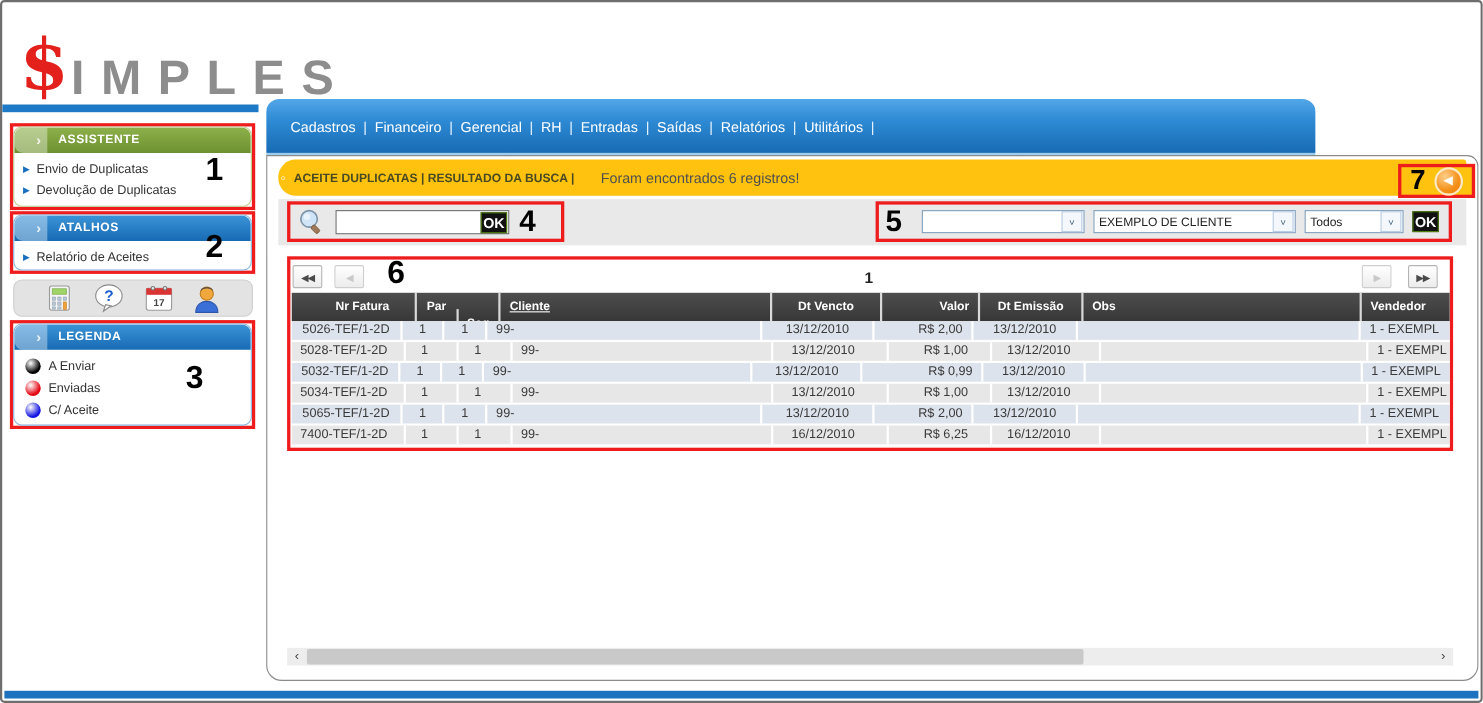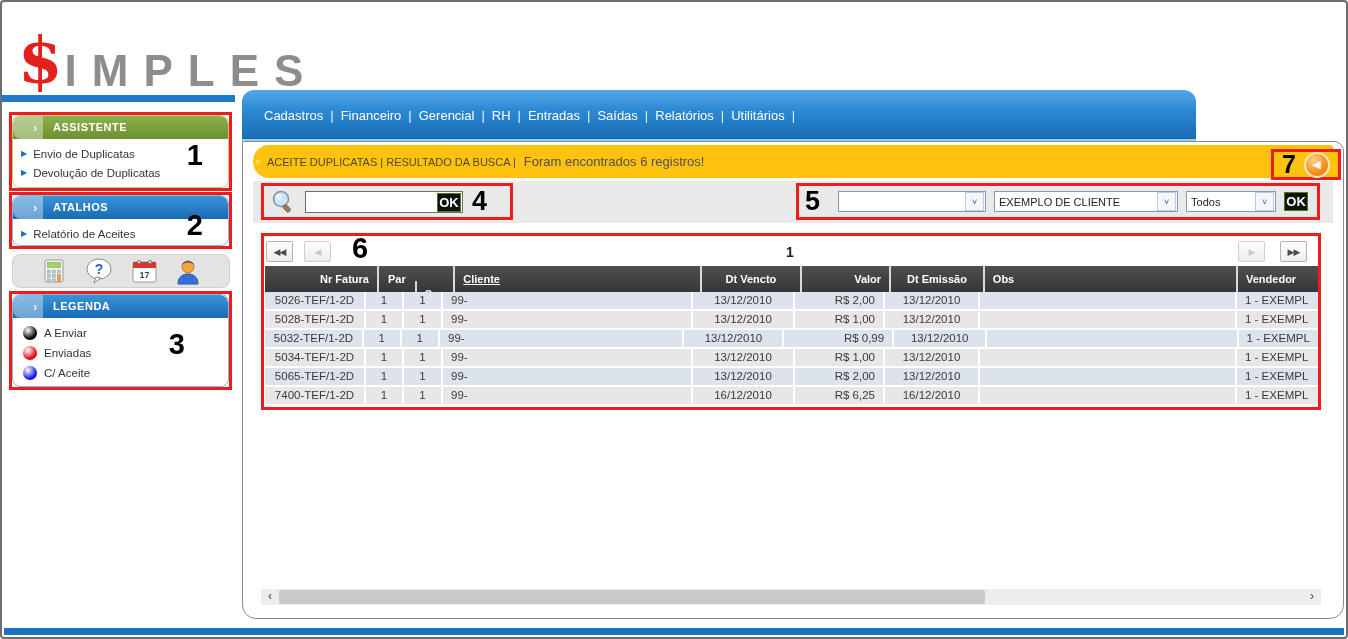--- a/index.html
+++ b/index.html
@@ -48,21 +48,21 @@
   .nav-item{cursor:pointer;}
   .nav-sep{margin:0 7px;color:#e8f4fd;}
 
   
   .panel{position:absolute;left:240px;top:139px;width:1102px;height:478px;box-sizing:border-box;
          background:#fff;border:1px solid #8b8b8b;border-radius:0 10px 14px 14px;}
 
   .banner{position:absolute;left:10px;top:3px;width:1080px;height:33px;background:#ffc20e;
           border-radius:16px 3px 3px 16px;display:flex;align-items:center;box-sizing:border-box;padding-left:14px;}
   .banner::before{content:"◦";position:absolute;left:2px;top:8px;color:rgba(255,255,255,.8);font-size:14px;}
-  .banner-bold{font-size:11px;font-weight:normal;color:#4a4a22;margin-right:8px;white-space:nowrap;}
+  .banner-bold{font-size:11px;font-weight:bold;color:#4a4a22;margin-right:24px;white-space:nowrap;}
   .banner-msg{font-size:13px;color:#4f4f4f;white-space:nowrap;}
   .box7{left:1018px;top:4px;width:70px;height:31px;display:flex;align-items:center;justify-content:center;gap:8px;background:#ffc20e;}
   .anno-num7{font-size:25px;font-weight:bold;color:#000;line-height:1;}
   .back-btn{width:26px;height:26px;border-radius:50%;cursor:pointer;
             background:radial-gradient(circle at 35% 30%,#ffcf8a,#f39019 60%,#e97c07);
             border:2px solid #fbe9c4;box-sizing:border-box;display:flex;align-items:center;justify-content:center;}
   .back-arrow{color:#fff;font-size:11px;line-height:1;margin-left:-1px;}
 
   .toolbar{position:absolute;left:10px;top:39px;width:1080px;height:42px;background:#e9e9e9;}
   .box4{left:8px;top:2px;width:252px;height:37px;display:flex;align-items:center;padding-left:6px;gap:9px;box-sizing:border-box;}
@@ -91,21 +91,21 @@
   .pg-first{left:2px;top:5px;} .pg-prev{left:40px;top:5px;}
   .pg-next{left:974px;top:5px;} .pg-last{left:1016px;top:5px;}
   .page-num{position:absolute;left:522px;top:8px;font-size:14px;font-weight:bold;color:#222;}
 
   .gtable{position:absolute;left:1px;top:30px;width:1053px;overflow:hidden;}
   .g-head{display:flex;height:26px;background:linear-gradient(180deg,#4e4e4e,#373737);}
   .g-hcell{box-sizing:border-box;font-size:11px;font-weight:bold;color:#fff;line-height:26px;
            padding:0 8px;white-space:nowrap;overflow:hidden;}
   .g-hcell + .g-hcell{border-left:2px solid #d9d9d9;}
   .g-row{display:flex;height:19px;box-sizing:border-box;border-bottom:2px solid #fff;cursor:pointer;}
-  .g-row.blue{background:#dde3ec;} .g-row.gray{background:#e7e7e7;}
+  .g-row.blue{background:#dde3ec;} .g-row.gray{background:#e7e7e7;gap:12px;}
   .g-cell{box-sizing:border-box;font-size:11.5px;color:#3a3a3a;line-height:17px;padding:0 8px;
           white-space:nowrap;overflow:hidden;}
   .g-cell + .g-cell{border-left:2px solid #fff;}
 
   
   .hscroll{position:absolute;left:18px;top:447px;width:1060px;height:16px;background:#ededed;display:block;}
   .hs-arrow{position:absolute;top:0;width:14px;height:16px;text-align:center;line-height:15px;font-size:12px;color:#444;cursor:pointer;}
   .hs-arrow.left{left:2px;} .hs-arrow.right{right:2px;}
   .hs-thumb{position:absolute;left:18px;top:1px;width:706px;height:14px;background:#c9c9c9;border-radius:2px;cursor:grab;}
 
@@ -269,21 +269,21 @@
     <div class="anno box6">
       <div class="anno-num num6">6</div>
       <div class="pg-btn pg-first">◀◀</div>
       <div class="pg-btn pg-prev disabled">◀</div>
       <div class="page-num">1</div>
       <div class="pg-btn pg-next disabled">▶</div>
       <div class="pg-btn pg-last">▶▶</div>
 
       <div class="gtable">
         <div class="g-head" id="grid-header">
-            <div class="g-hcell" style="width: 113px; text-align: right; padding-left: 40px;">Nr Fatura</div>
+            <div class="g-hcell" style="width: 113px; text-align: left; padding-left: 40px;">Nr Fatura</div>
             <div class="g-hcell" style="width: 38px; text-align: center;">Par</div>
             <div class="g-hcell" style="width: 39px; text-align: left; margin-top: 15px;">Seq</div>
             <div class="g-hcell" style="width: 250px; text-align: left; text-decoration: underline;">Cliente</div>
             <div class="g-hcell" style="width: 102px; text-align: center;">Dt Vencto</div>
             <div class="g-hcell" style="width: 90px; text-align: right;">Valor</div>
             <div class="g-hcell" style="width: 95px; text-align: center;">Dt Emissão</div>
             <div class="g-hcell" style="width: 257px; text-align: left;">Obs</div>
             <div class="g-hcell" style="width: 83px; text-align: left;">Vendedor</div>
           </div>
         <div id="grid-body">

